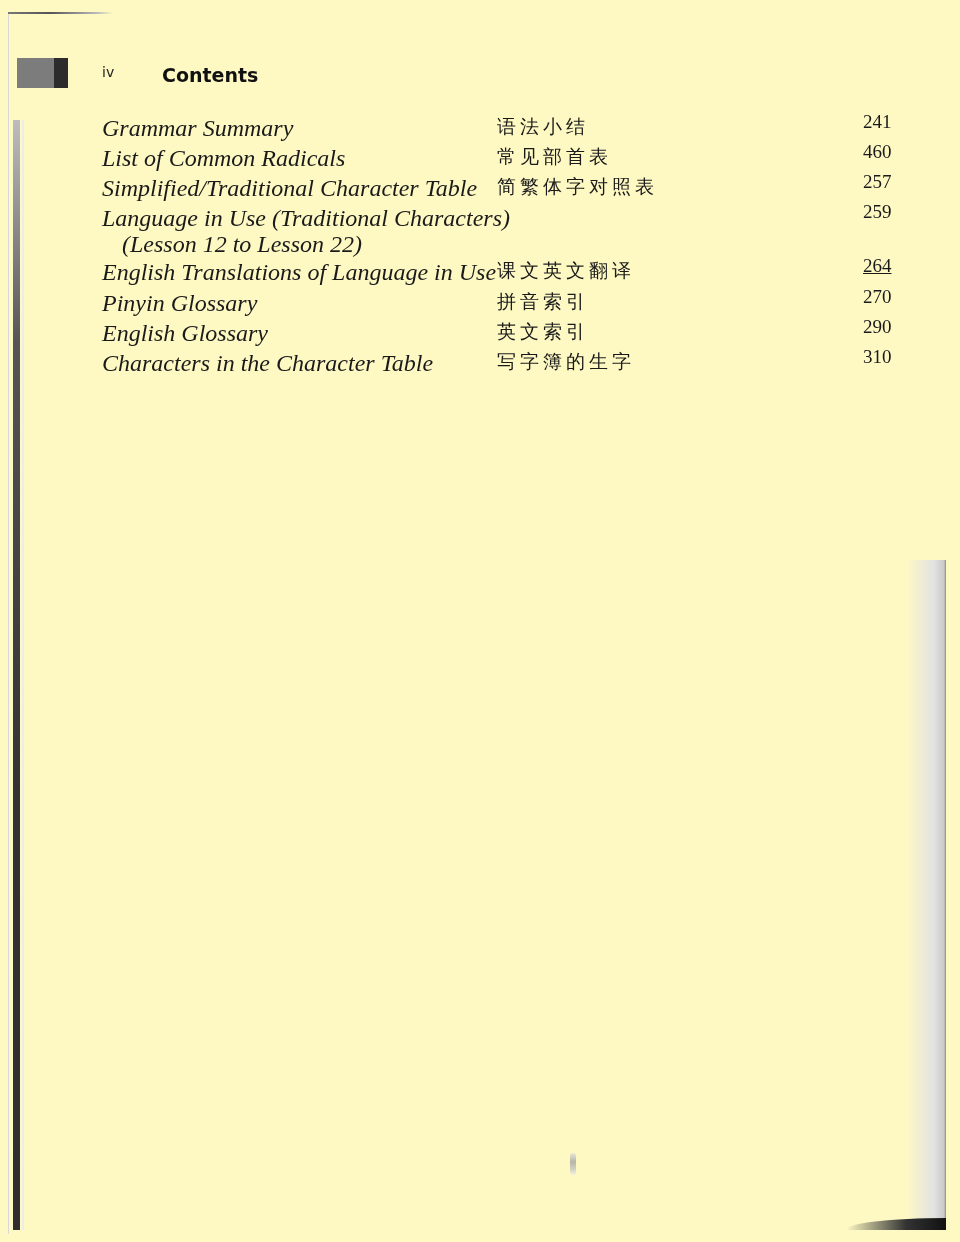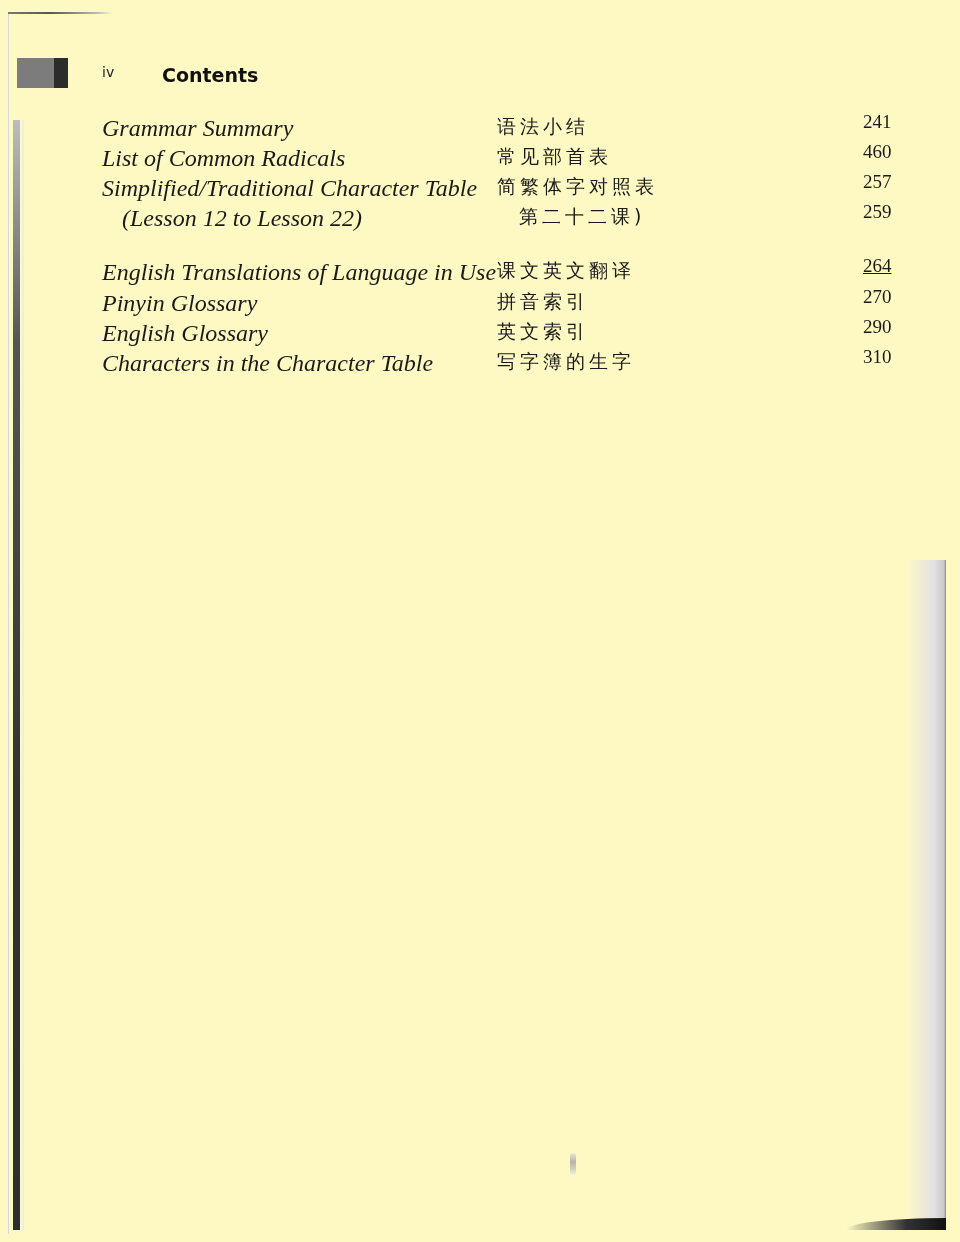--- a/index.html
+++ b/index.html
@@ -74,24 +74,24 @@
       <div class="toc-zh" style="top:-2px;">常见部首表</div>
       <div class="toc-page" style="top:-5px;">460</div>
     </div>
     <div class="toc-row" style="top:175px;">
       <div class="toc-en" style="top:0;">Simplified/Traditional Character Table</div>
       <div class="toc-zh" style="top:-2px;">简繁体字对照表</div>
       <div class="toc-page" style="top:-5px;">257</div>
     </div>
     <div class="toc-row" style="top:205px;">
       <div class="toc-en" style="top:0;">
+        <span>Language in Use (Traditional Characters)</span>
         <span class="cont">(Lesson 12 to Lesson 22)</span>
       </div>
       <div class="toc-zh" style="top:-2px;">
-        <span class="cont">第二十二课)</span>
       </div>
       <div class="toc-page" style="top:-5px;text-align:right;">259</div>
     </div>
     <div class="toc-row" style="top:259px;">
       <div class="toc-en" style="top:0;">English Translations of Language in Use</div>
       <div class="toc-zh" style="top:-2px;">课文英文翻译</div>
       <div class="toc-page" style="top:-5px;text-decoration:underline;">264</div>
     </div>
     <div class="toc-row" style="top:290px;">
       <div class="toc-en" style="top:0;">Pinyin Glossary</div>

